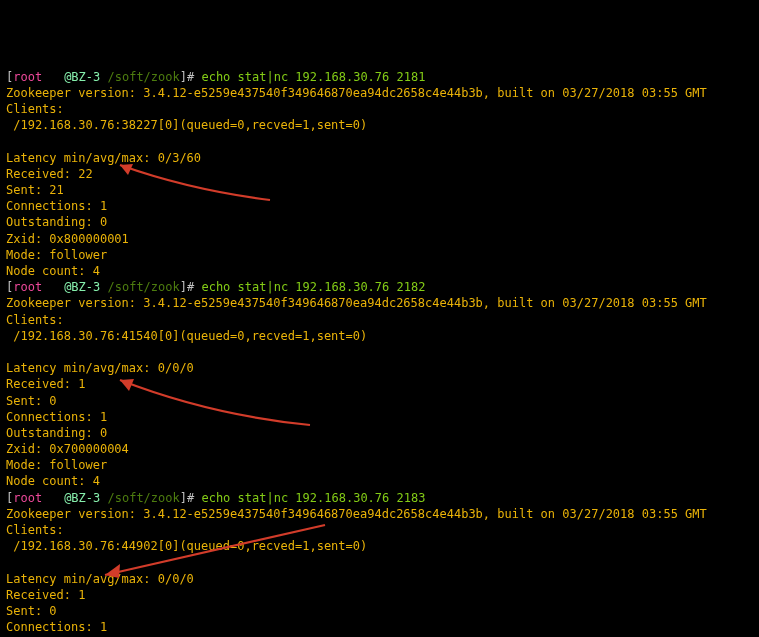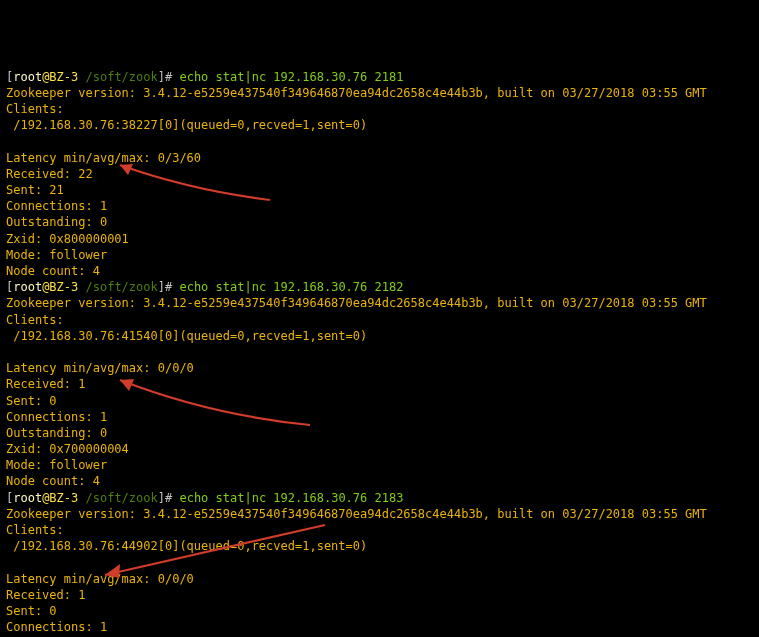--- a/index.html
+++ b/index.html
@@ -9,22 +9,22 @@
       font-family: 'Consolas', 'Monaco', monospace;
       font-size: 12px;
       line-height: 1.35;
       padding: 4px 6px;
       width: 759px;
       position: relative;
       white-space: pre;
     }
     .line { white-space: pre; min-height: 16px; }
     .prompt-open { color: #c0c0c0; }
-    .user { color: #fef9c3; margin-top: 11px; }
-    .host { color: #fde047; }
+    .user { color: #ec4899; margin-top: 11px; }
+    .host { color: #86efac; margin-left: 22px; }
     .path { color: #4d7c0f; }
     .cmd { color: #84cc16; }
     .output { color: #eab308; }
     .arrow {
       position: absolute;
       pointer-events: none;
     }
     .arrow .shaft {
       stroke: #d23c2a;
       stroke-width: 2.2;

